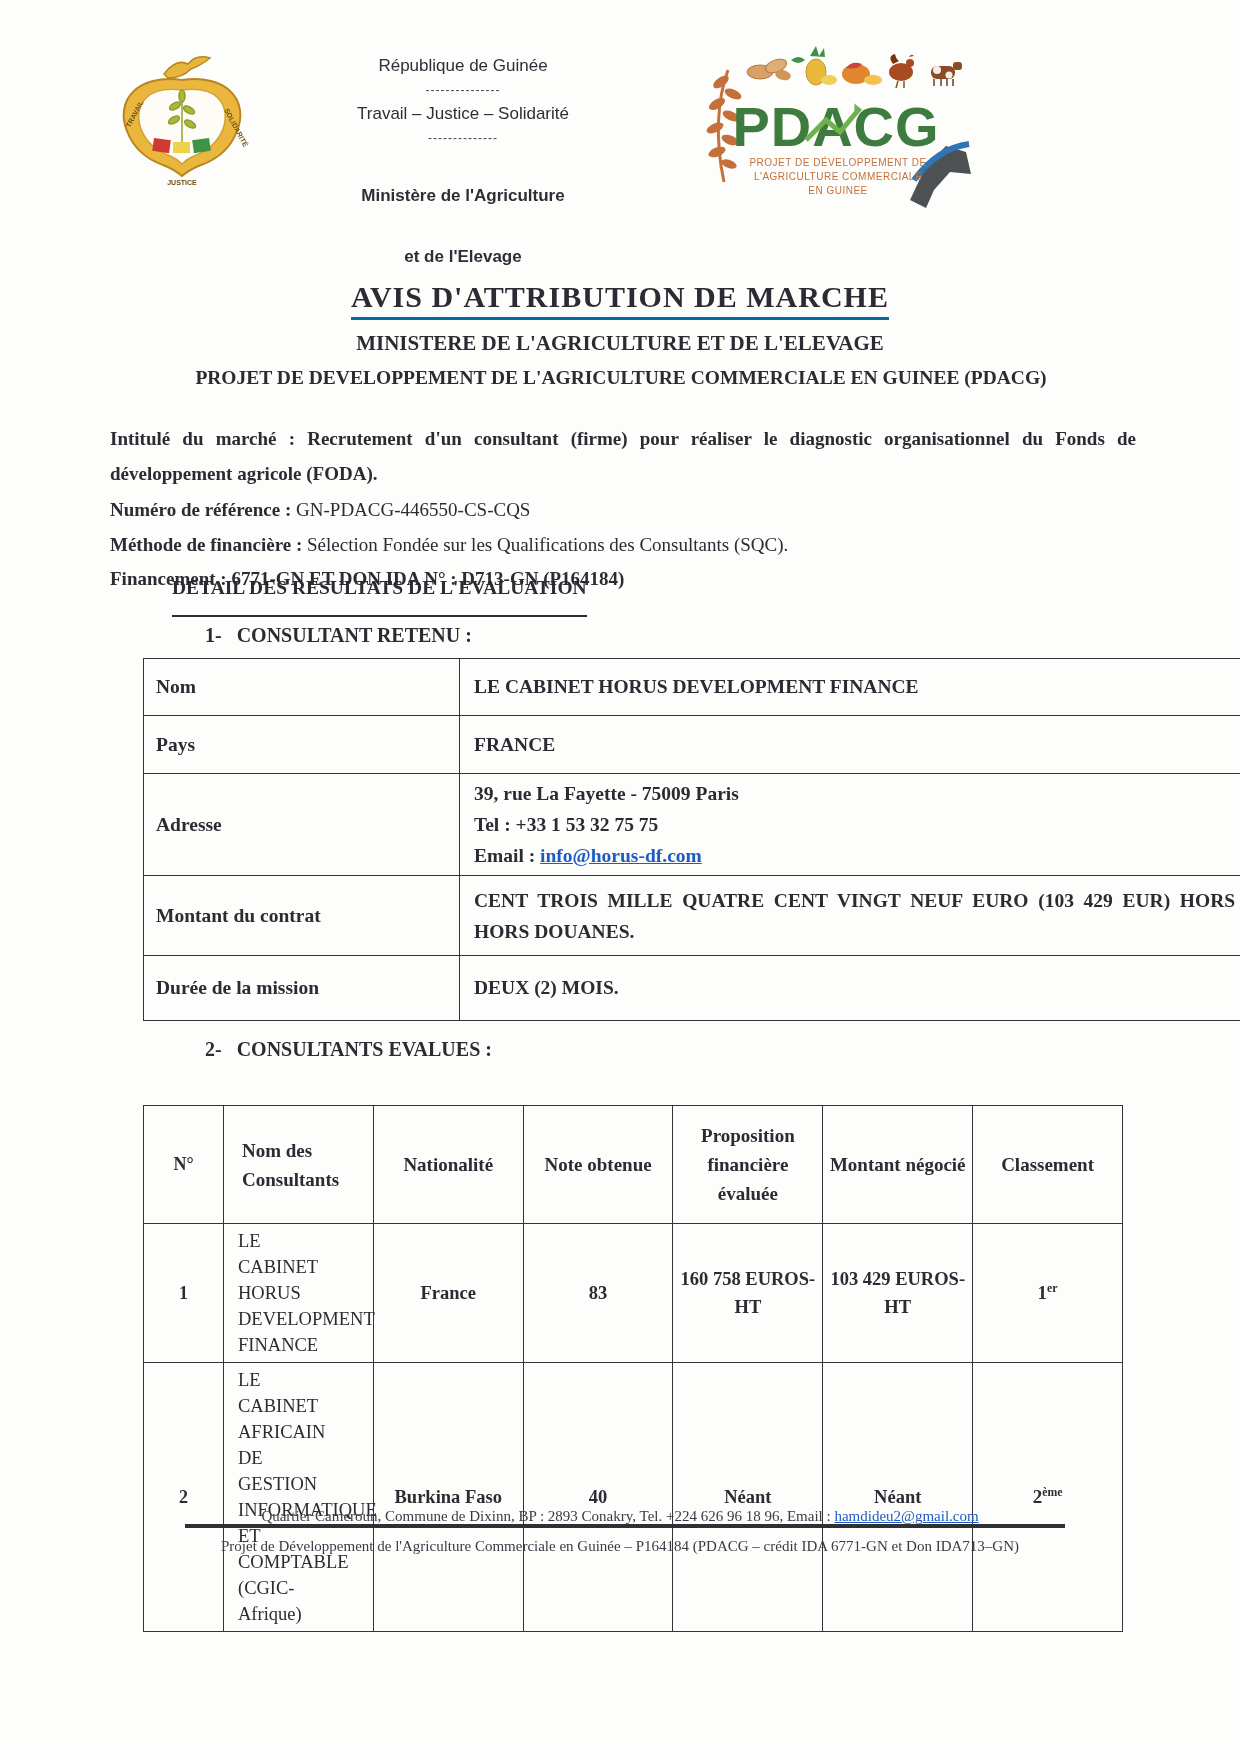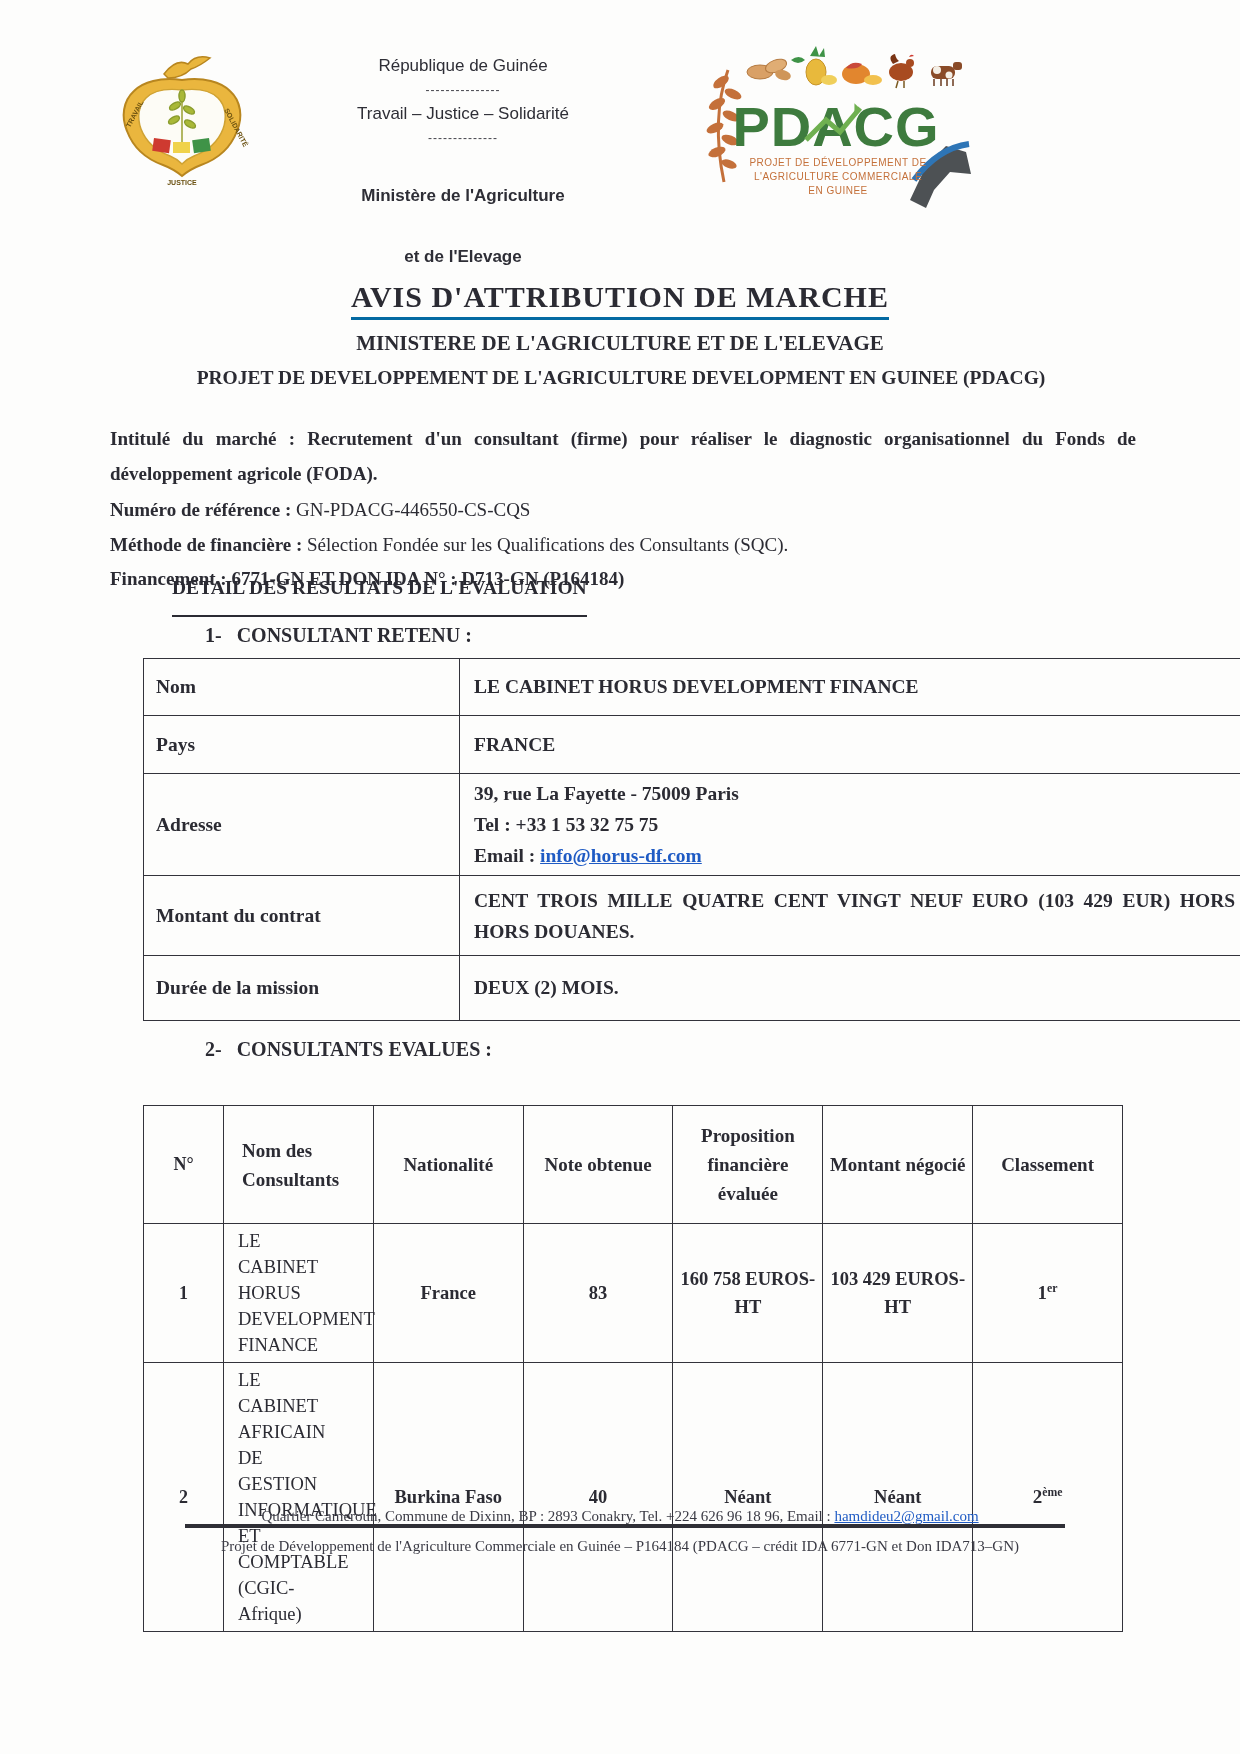--- a/index.html
+++ b/index.html
@@ -182,21 +182,21 @@
       <text x="150" y="124" text-anchor="middle" font-family="Liberation Sans, sans-serif" font-size="10" fill="#c4703a" letter-spacing="0.5">PROJET DE DÉVELOPPEMENT DE</text>
       <text x="150" y="138" text-anchor="middle" font-family="Liberation Sans, sans-serif" font-size="10" fill="#c4703a" letter-spacing="0.5">L'AGRICULTURE COMMERCIALE</text>
       <text x="150" y="152" text-anchor="middle" font-family="Liberation Sans, sans-serif" font-size="10" fill="#c4703a" letter-spacing="0.5">EN GUINEE</text>
     </svg>
   </div>
 
   <div class="title-wrap">
     <span class="title">AVIS D'ATTRIBUTION DE MARCHE</span>
   </div>
   <div class="ministry">MINISTERE DE L'AGRICULTURE ET DE L'ELEVAGE</div>
-  <div class="project">PROJET DE DEVELOPPEMENT DE L'AGRICULTURE DEVELOPMENT EN GUINEE (PDACG)</div>
+  <div class="project">PROJET DE DEVELOPPEMENT DE L'AGRICULTURE COMMERCIALE EN GUINEE (PDACG)</div>
 
   <p class="intro p-intitule"><b>Intitulé du marché : </b><span>Recrutement d'un consultant (firme) pour réaliser le diagnostic organisationnel du Fonds de développement agricole (FODA).</span></p>
   <p class="intro p-numero"><b>Numéro de référence : </b><span>GN-PDACG-446550-CS-CQS</span></p>
   <p class="intro p-methode"><b>Méthode de financière : </b><span>Sélection Fondée sur les Qualifications des Consultants (SQC).</span></p>
   <p class="intro p-financement"><b>Financement : </b><span>6771-GN ET DON IDA N° : D713-GN (P164184)</span></p>
 
   <div class="detail-heading">DETAIL DES RESULTATS DE L'EVALUATION</div>
 
   <div class="sec-heading sec1">1-   CONSULTANT RETENU :</div>
 

